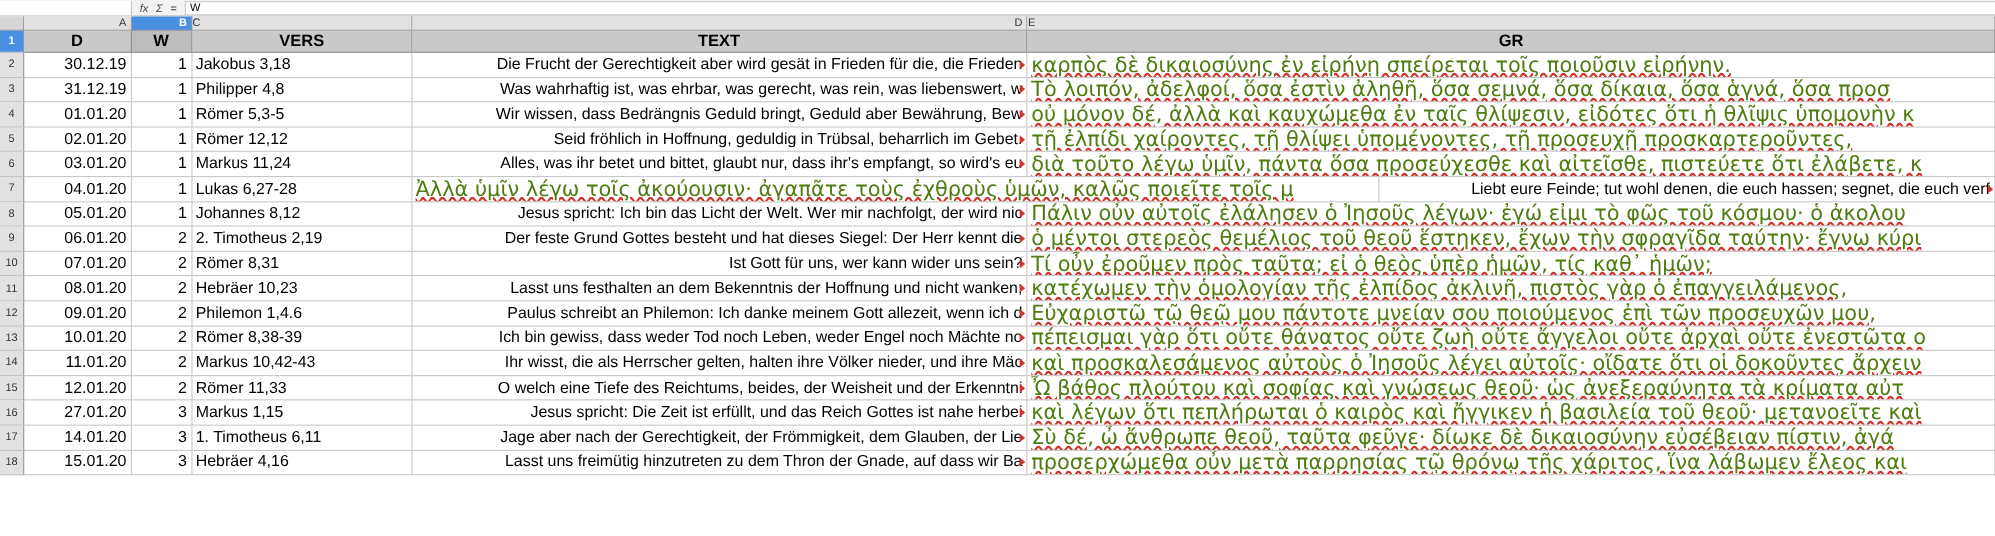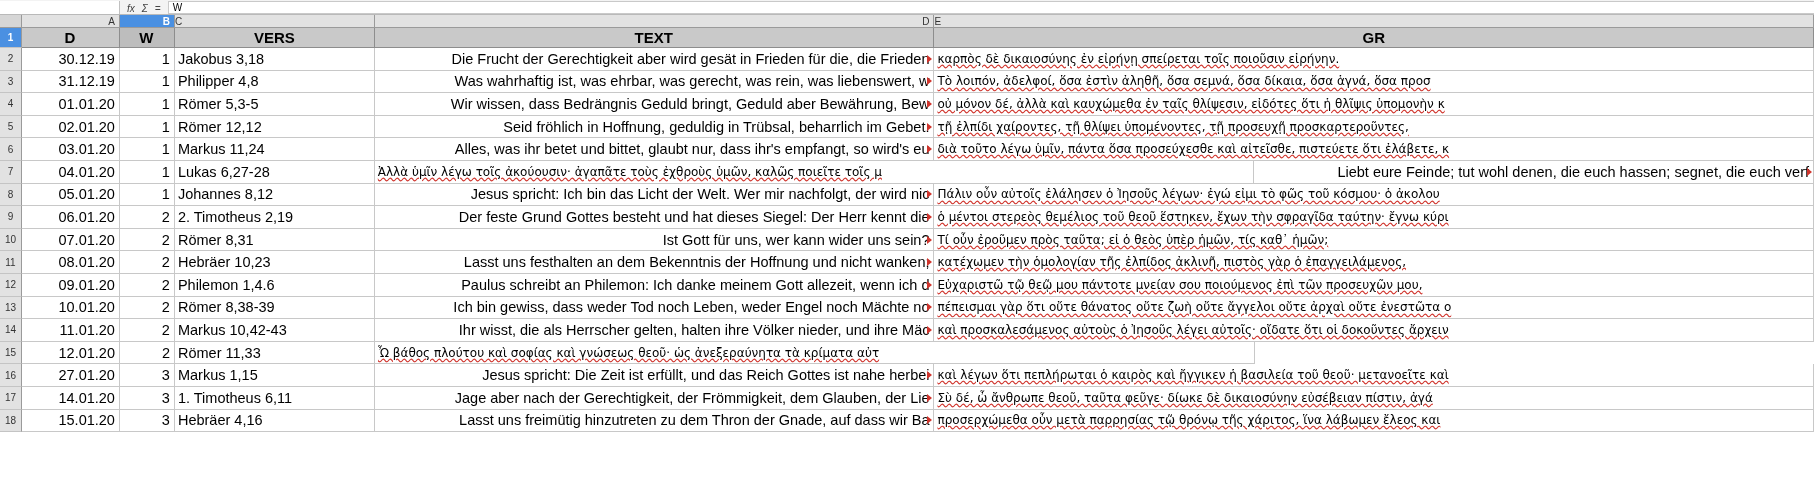--- a/index.html
+++ b/index.html
@@ -148,23 +148,23 @@
   .c-a { width: 98px; justify-content: flex-end; padding-right: 4px; }
   .c-b { width: 55px; justify-content: flex-end; padding-right: 4px; }
   .c-c { width: 200px; justify-content: flex-start; }
   .c-d { width: 560px; justify-content: flex-end; padding-right: 4px; }
   .c-e { width: 880px; justify-content: flex-start; }
 
   .header-row .c-a, .header-row .c-b, .header-row .c-c,
   .header-row .c-d, .header-row .c-e { justify-content: center; }
 
   .greek {
-    color: #000000;
+    color: #4d7c0f;
     font-family: "DejaVu Sans", sans-serif;
-    font-size: 12px;
+    font-size: 19px;
     text-decoration: underline;
     text-decoration-color: #d0342c;
     text-align: right;
   }
   .spell-underline {
     text-decoration: underline;
     text-decoration-style: wavy;
     text-decoration-color: #d0342c;
   }
   .overflow-marker {
@@ -317,20 +317,21 @@
           <div class="cell c-b">2</div>
           <div class="cell c-c">Markus 10,42-43</div>
           <div class="cell c-d rel">Ihr wisst, die als Herrscher gelten, halten ihre Völker nieder, und ihre Mäc<span class="overflow-marker"></span></div>
           <div class="cell c-e greek spell-underline">καὶ προσκαλεσάμενος αὐτοὺς ὁ Ἰησοῦς λέγει αὐτοῖς· οἴδατε ὅτι οἱ δοκοῦντες ἄρχειν</div>
         </div>
         <div class="row">
           <div class="row-head">15</div>
           <div class="cell c-a">12.01.20</div>
           <div class="cell c-b">2</div>
           <div class="cell c-c">Römer 11,33</div>
+          <div class="cell c-d rel">O welch eine Tiefe des Reichtums, beides, der Weisheit und der Erkenntni<span class="overflow-marker"></span></div>
           <div class="cell c-e greek spell-underline">Ὦ βάθος πλούτου καὶ σοφίας καὶ γνώσεως θεοῦ· ὡς ἀνεξεραύνητα τὰ κρίματα αὐτ</div>
         </div>
         <div class="row">
           <div class="row-head">16</div>
           <div class="cell c-a">27.01.20</div>
           <div class="cell c-b">3</div>
           <div class="cell c-c">Markus 1,15</div>
           <div class="cell c-d rel"> Jesus spricht: Die Zeit ist erfüllt, und das Reich Gottes ist nahe herbei<span class="overflow-marker"></span></div>
           <div class="cell c-e greek spell-underline">καὶ λέγων ὅτι πεπλήρωται ὁ καιρὸς καὶ ἤγγικεν ἡ βασιλεία τοῦ θεοῦ· μετανοεῖτε καὶ</div>
         </div>

